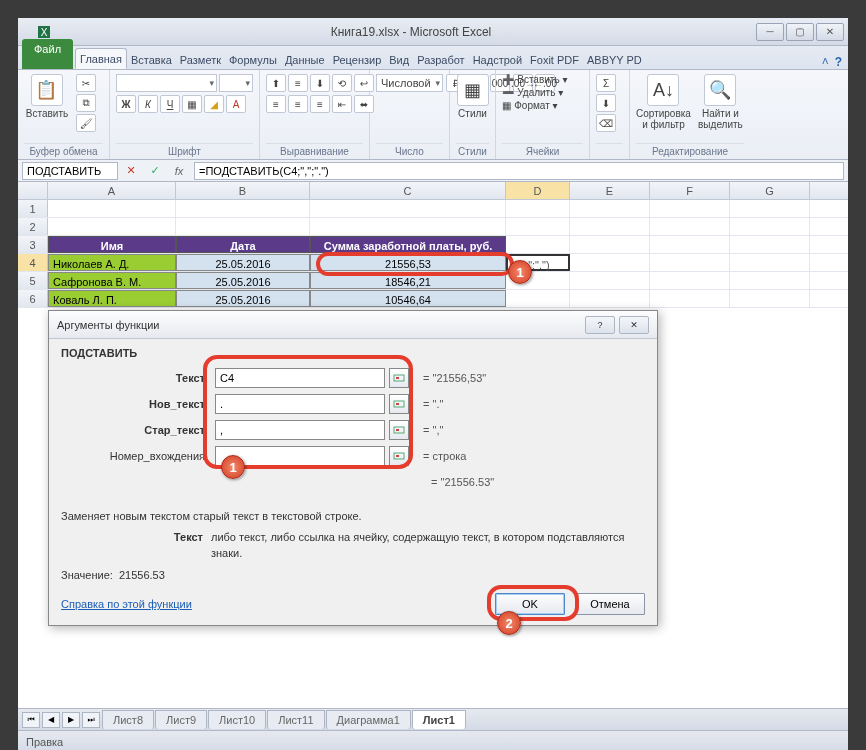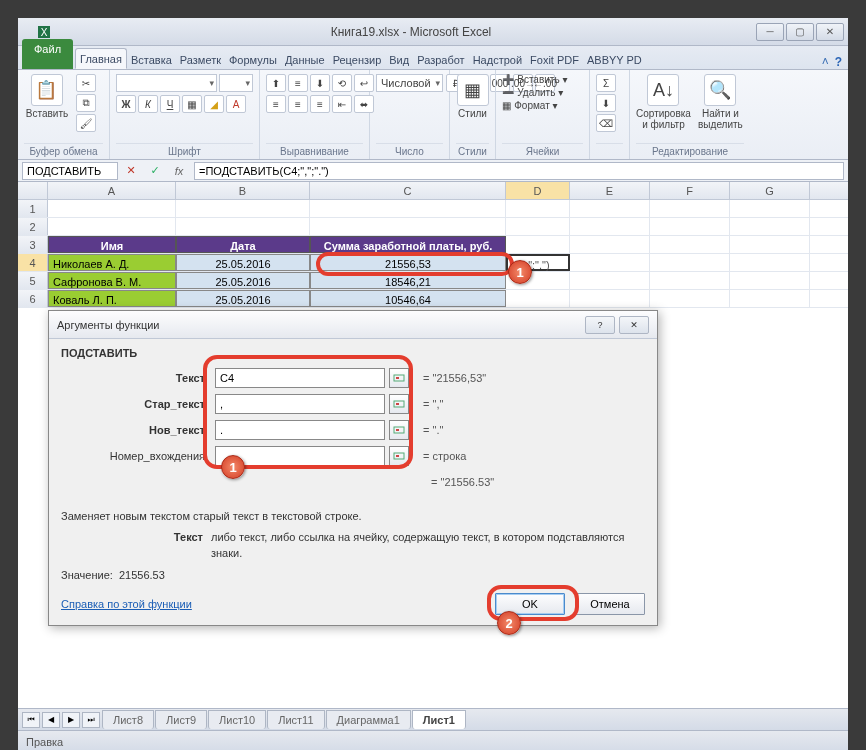--- a/index.html
+++ b/index.html
@@ -352,40 +352,40 @@
           <input class="arginput" value="C4" style="">
           <div class="refbtn">
                 <svg viewBox="0 0 12 12">
                   <rect x="1" y="3" width="10" height="6" fill="none" stroke="#5a7" stroke-width="1"></rect>
                   <rect x="3" y="5" width="3" height="2" fill="#c44"></rect>
                 </svg>
               </div>
           <div class="argresult">=  "21556,53"</div>
         </div>
         <div class="argrow">
+          <div class="arglabel">Нов_текст</div>
+          <input class="arginput" value="." style="">
+          <div class="refbtn">
+                <svg viewBox="0 0 12 12">
+                  <rect x="1" y="3" width="10" height="6" fill="none" stroke="#5a7" stroke-width="1"></rect>
+                  <rect x="3" y="5" width="3" height="2" fill="#c44"></rect>
+                </svg>
+              </div>
+          <div class="argresult">=  "."</div>
+        </div>
+        <div class="argrow">
           <div class="arglabel">Стар_текст</div>
           <input class="arginput" value="," style="">
           <div class="refbtn">
                 <svg viewBox="0 0 12 12">
                   <rect x="1" y="3" width="10" height="6" fill="none" stroke="#5a7" stroke-width="1"></rect>
                   <rect x="3" y="5" width="3" height="2" fill="#c44"></rect>
                 </svg>
               </div>
           <div class="argresult">=  ","</div>
-        </div>
-        <div class="argrow">
-          <div class="arglabel">Нов_текст</div>
-          <input class="arginput" value="." style="">
-          <div class="refbtn">
-                <svg viewBox="0 0 12 12">
-                  <rect x="1" y="3" width="10" height="6" fill="none" stroke="#5a7" stroke-width="1"></rect>
-                  <rect x="3" y="5" width="3" height="2" fill="#c44"></rect>
-                </svg>
-              </div>
-          <div class="argresult">=  "."</div>
         </div>
         <div class="argrow">
           <div class="arglabel" style="font-weight:normal">Номер_вхождения</div>
           <input class="arginput" value="" style="">
           <div class="refbtn">
                 <svg viewBox="0 0 12 12">
                   <rect x="1" y="3" width="10" height="6" fill="none" stroke="#5a7" stroke-width="1"></rect>
                   <rect x="3" y="5" width="3" height="2" fill="#c44"></rect>
                 </svg>
               </div>

